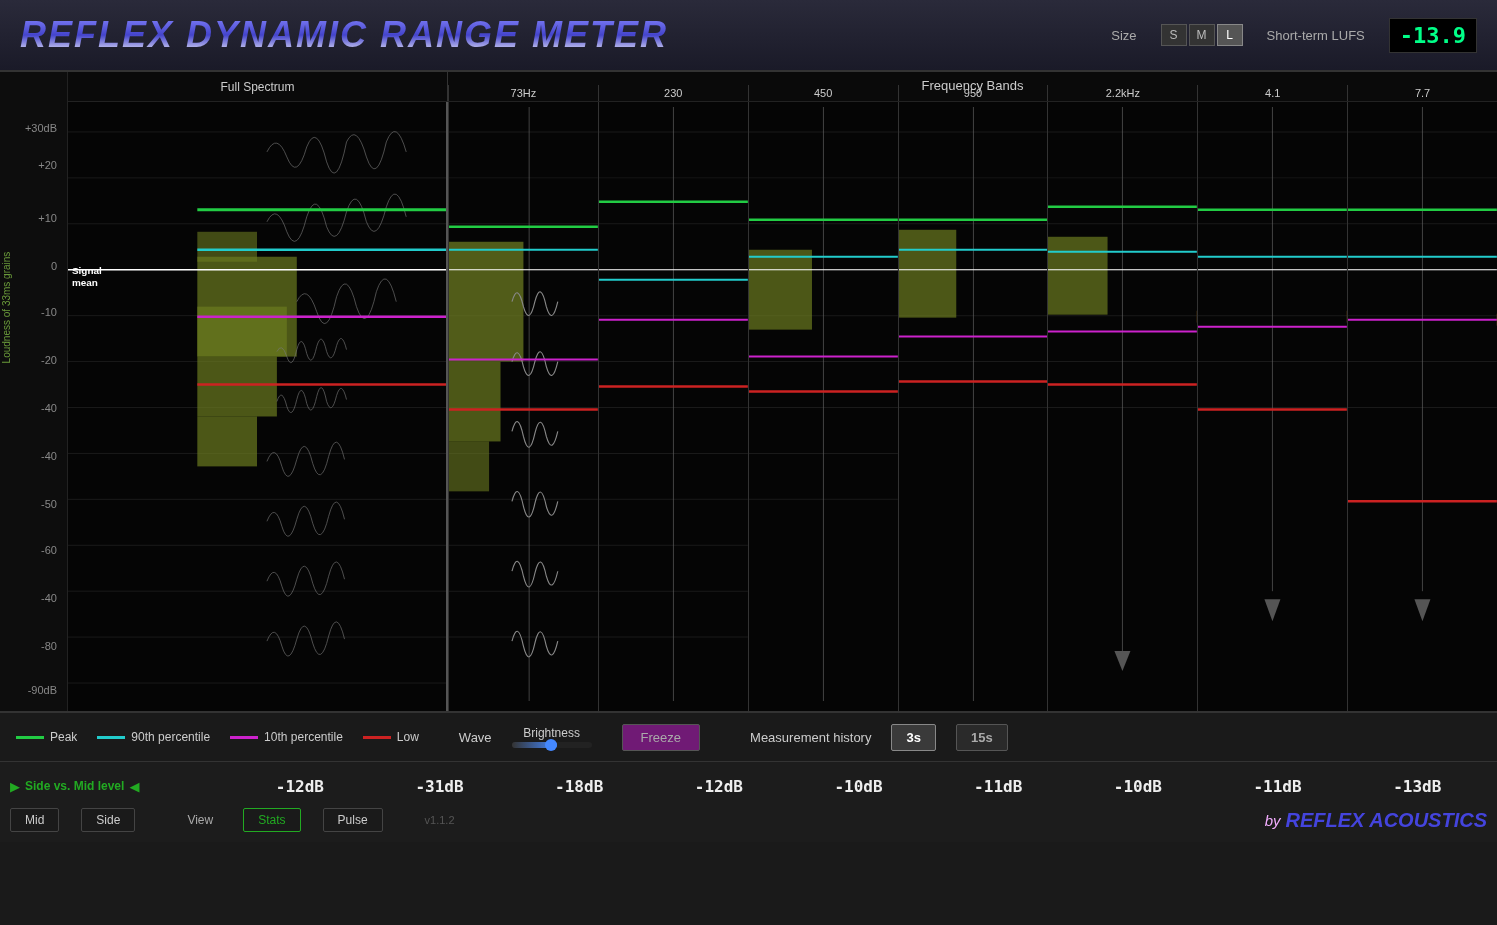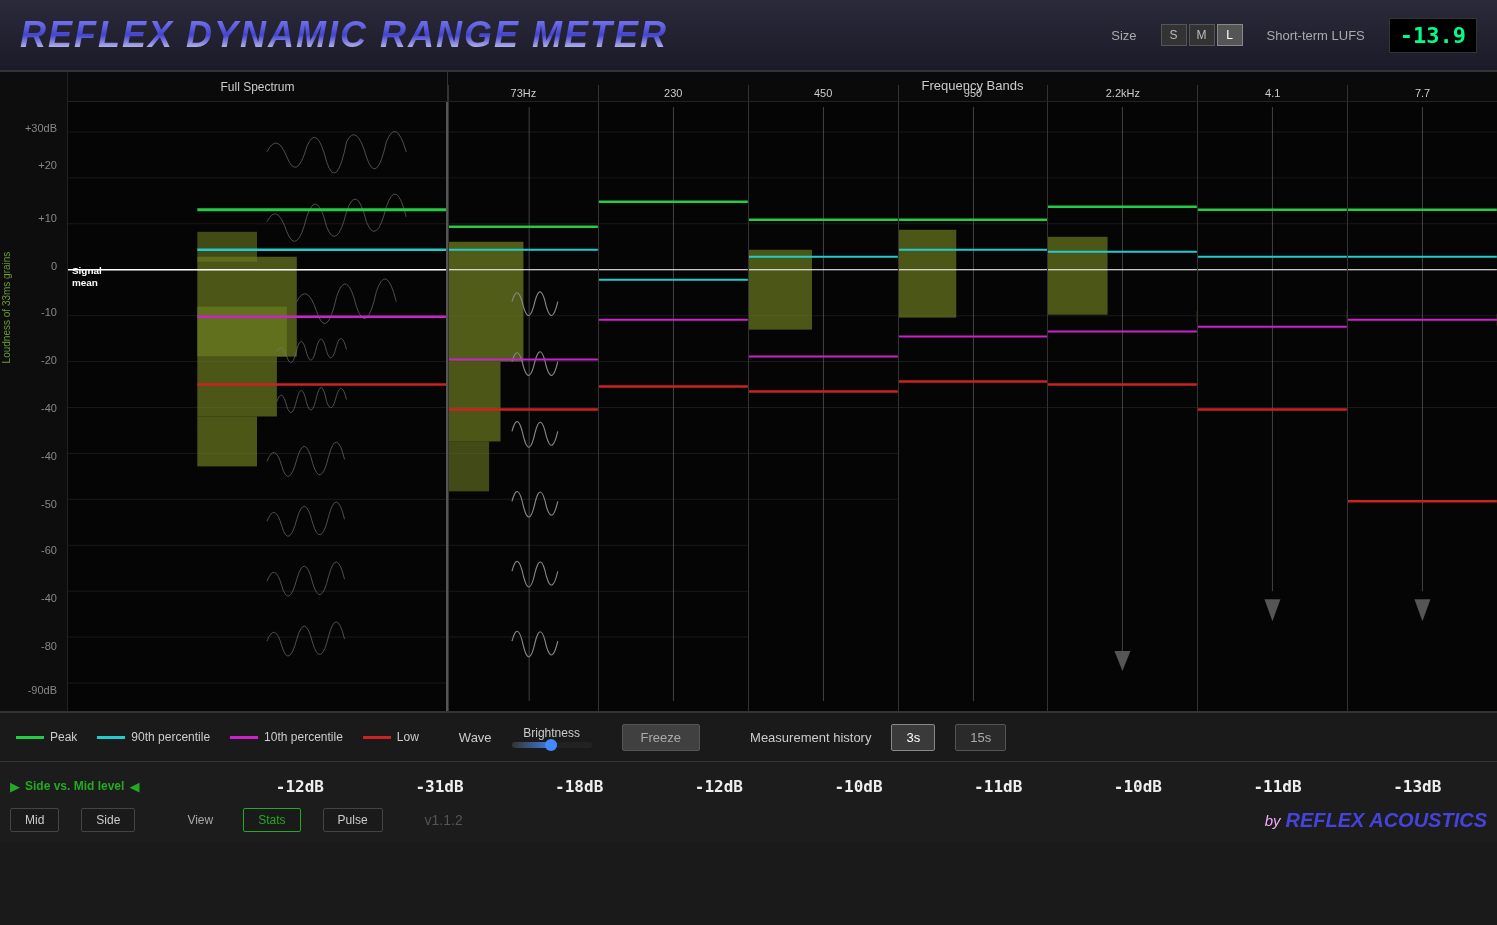--- a/index.html
+++ b/index.html
@@ -246,21 +246,21 @@
     .brightness-slider-thumb {
       width: 12px;
       height: 12px;
       background: #4488ff;
       border-radius: 50%;
       position: absolute;
       top: -3px;
       left: 33px;
     }
     .freeze-btn {
-      background: #404040;
+      background: #701a75;
       border: 1px solid #555;
       color: #aaa;
       font-size: 13px;
       padding: 5px 18px;
       cursor: pointer;
       border-radius: 2px;
       margin-left: 10px;
     }
     .measurement-label {
       color: #ccc;
@@ -268,20 +268,21 @@
       margin-left: 30px;
     }
     .time-btn {
       background: #2a2a2a;
       border: 1px solid #555;
       color: #aaa;
       font-size: 13px;
       padding: 5px 14px;
       cursor: pointer;
       border-radius: 2px;
+      font-weight: bold;
     }
     .time-btn.active {
       background: #3a3a3a;
       border-color: #888;
       color: #fff;
     }
 
     
     .stats-bar {
       height: 80px;
@@ -752,21 +753,21 @@
       </div>
     </div>
 
     <div class="bottom-buttons-row">
       <button class="view-btn">Mid</button>
       <button class="view-btn">Side</button>
       <span class="view-label">View</span>
       <button class="view-btn active">Stats</button>
       <button class="view-btn">Pulse</button>
 
-      <span style="color:#555;font-size:14px;margin-left:20px;">v1.1.2</span>
+      <span style="color:#555;font-size:11px;margin-left:20px;">v1.1.2</span>
 
       <div style="margin-left:auto;display:flex;align-items:center;gap:5px;">
         <span style="color:#f0abfc;font-size:15px;font-style:italic;">by</span>
         <span style="color:#4444dd;font-size:20px;font-weight:900;font-style:italic;">REFLEX ACOUSTICS</span>
       </div>
     </div>
   </div>
 
 </div>
 

